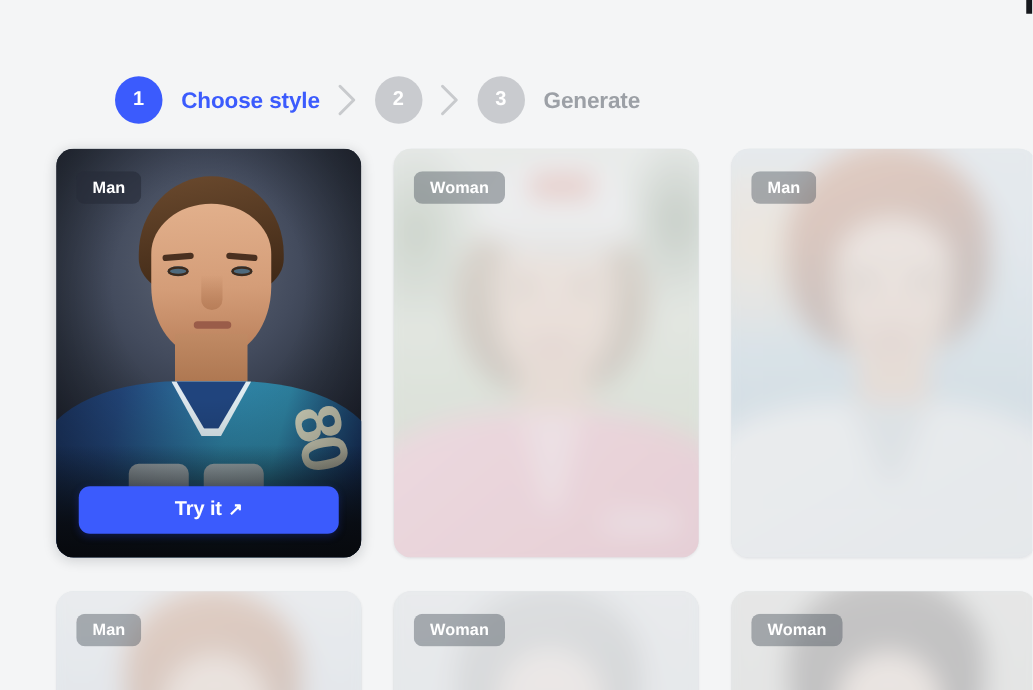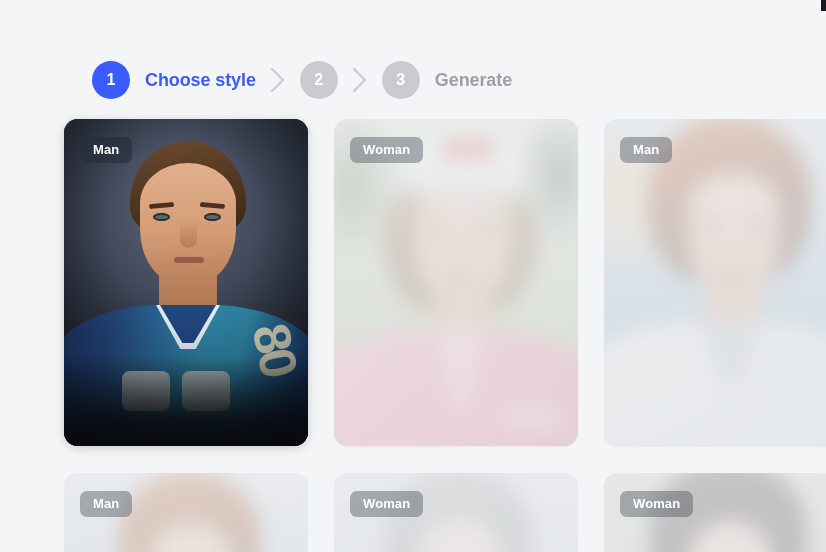--- a/index.html
+++ b/index.html
@@ -98,21 +98,20 @@
   }
 
   .card {
     position: relative;
     width: 244px;
     height: 327px;
     border-radius: 14px;
     overflow: hidden;
     background: #dfe3e7;
     box-shadow: 0 1px 2px rgba(20, 25, 35, 0.06);
-    margin-left: 19px;
   }
 
   .card.selected {
     box-shadow: 0 2px 10px rgba(15, 20, 30, 0.18);
   }
 
   
   .card.faded .thumb { opacity: 0.34; }
   .card.faded::after {
     content: "";
@@ -473,20 +472,24 @@
           <div class="p1-collar"></div>
           <div class="p1-collar-v"></div>
           <div class="p1-num">80</div>
           <div class="p1-pad-l"></div>
           <div class="p1-pad-r"></div>
           <div class="p1-vignette"></div>
           <div class="p1-shadow"></div>
         </div>
       </div>
       <div class="badge">Man</div>
+      <button class="try-btn">
+        <span>Try it</span>
+        <span class="try-arrow">↗</span>
+      </button>
     </div>
 
     <div class="card faded">
       <div class="thumb blurred">
         <div class="portrait">
           <div class="p2-bg"></div>
           <div class="p2-trees"></div>
           <div class="p2-hair"></div>
           <div class="p2-face"></div>
           <div class="p2-eye-l"></div>

